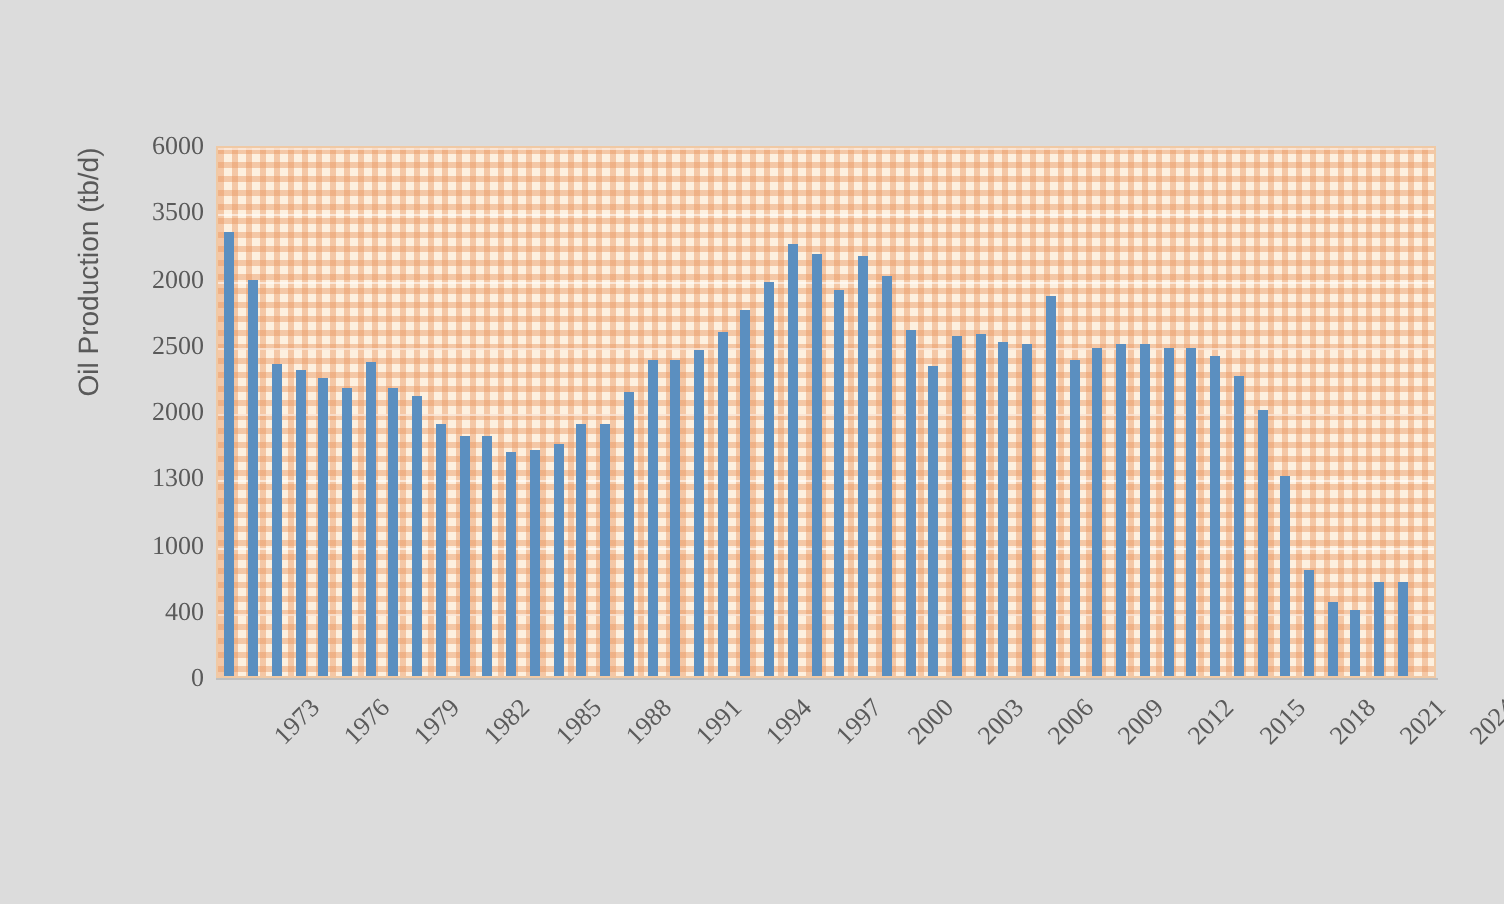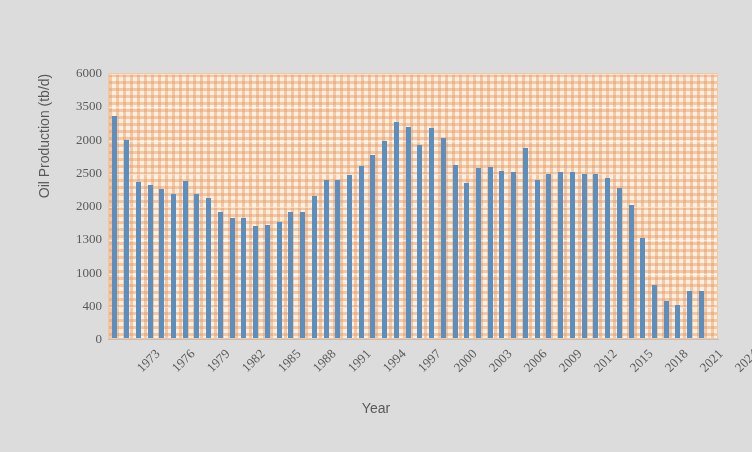--- a/index.html
+++ b/index.html
@@ -186,15 +186,14 @@
       <div class="x-tick" style="left: 369.788px;">2003</div>
       <div class="x-tick" style="left: 404.981px;">2006</div>
       <div class="x-tick" style="left: 440.173px;">2009</div>
       <div class="x-tick" style="left: 475.365px;">2012</div>
       <div class="x-tick" style="left: 510.558px;">2015</div>
       <div class="x-tick" style="left: 545.75px;">2018</div>
       <div class="x-tick" style="left: 580.942px;">2021</div>
       <div class="x-tick" style="left: 616.135px;">2024</div>
     </div>
 
-  <div id="x-axis-title">Year</div>
 
 </div>
 
 </body></html>

